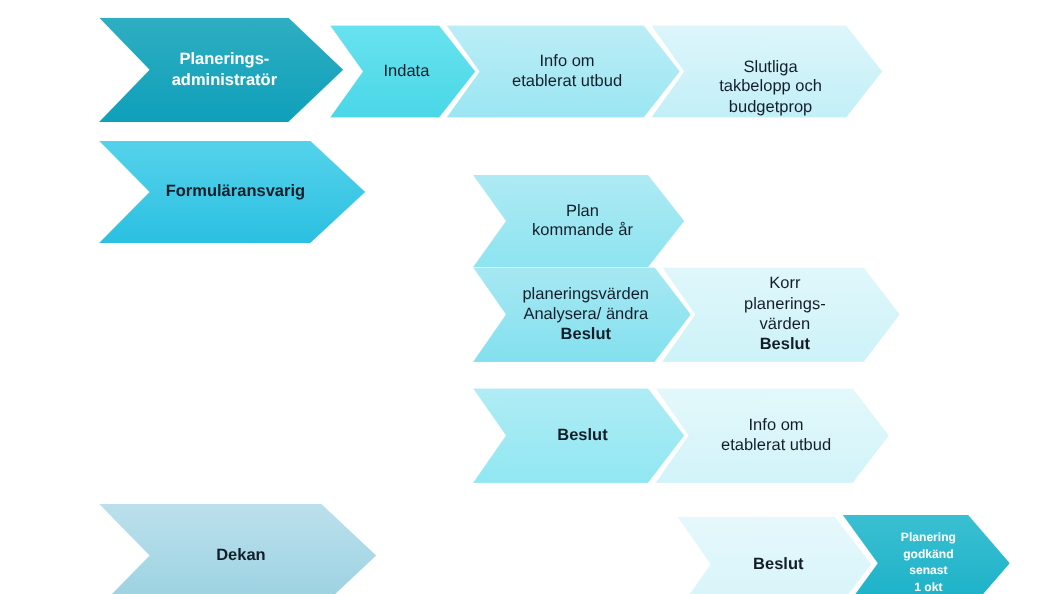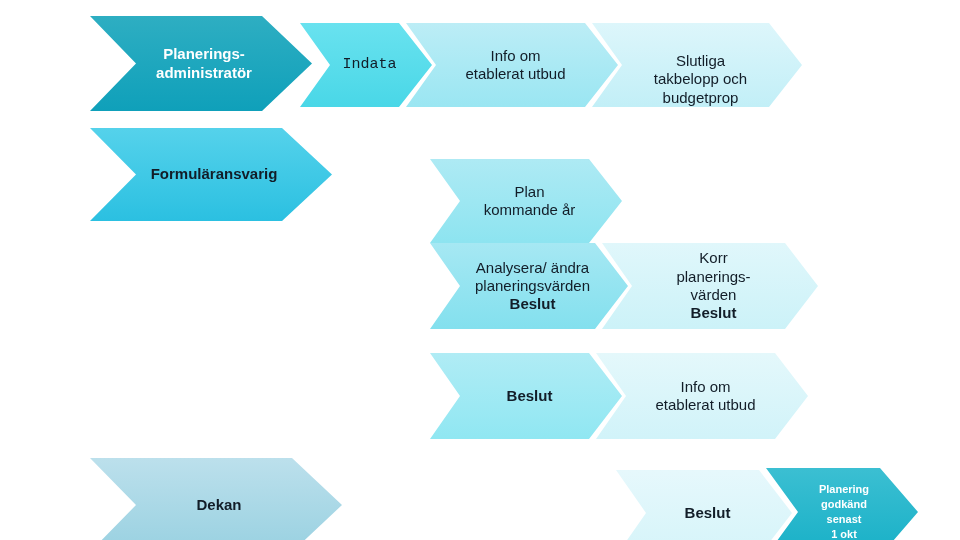--- a/index.html
+++ b/index.html
@@ -28,21 +28,21 @@
 </style>
 </head>
 <body>
 
 <div id="stage">
 
   <div class="arrow role" style="left: 90px; top: 16px; width: 222px; height: 95px; background: linear-gradient(rgb(46, 174, 194), rgb(15, 160, 186)); color: rgb(255, 255, 255);">
     <span class="line">Planerings-</span>
     <span class="line">administratör</span>
   </div>
-  <div class="arrow step" style="left: 300px; top: 23px; width: 132px; height: 84px; background: linear-gradient(rgb(105, 226, 239), rgb(73, 215, 231)); font-family: Liberation Mono, monospace;">
+  <div class="arrow step" style="left: 300px; top: 23px; width: 132px; height: 84px; background: linear-gradient(rgb(105, 226, 239), rgb(73, 215, 231));">
     <span class="line">Indata</span>
   </div>
   <div class="arrow step" style="left: 406px; top: 23px; width: 212px; height: 84px; background: linear-gradient(rgb(188, 237, 246), rgb(154, 230, 242));">
     <span class="line">Info om</span>
     <span class="line">etablerat utbud</span>
   </div>
   <div class="arrow step" style="left: 592px; top: 23px; width: 210px; height: 84px; background: linear-gradient(rgb(221, 246, 251), rgb(194, 239, 247)); justify-content: flex-end;">
     <span class="line">Slutliga</span>
     <span class="line">takbelopp och</span>
     <span class="line">budgetprop</span>
@@ -50,22 +50,22 @@
 
   <div class="arrow role" style="left: 90px; top: 128px; width: 242px; height: 93px; background: linear-gradient(rgb(85, 210, 235), rgb(43, 192, 225)); color: rgb(18, 29, 40);">
     <span class="line">Formuläransvarig</span>
   </div>
   <div class="arrow step" style="left: 430px; top: 136px; width: 192px; height: 84px; background: linear-gradient(rgb(174, 234, 244), rgb(141, 228, 240)); margin-top: 23px;">
     <span class="line">Plan</span>
     <span class="line">kommande år</span>
   </div>
 
   <div class="arrow step" style="left: 430px; top: 243px; width: 198px; height: 86px; background: linear-gradient(rgb(166, 232, 243), rgb(131, 224, 238));">
+    <span class="line">planeringsvärden</span>
     <span class="line">Analysera/ ändra</span>
-    <span class="line">planeringsvärden</span>
     <span class="line b">Beslut</span>
   </div>
   <div class="arrow step" style="left: 602px; top: 243px; width: 216px; height: 86px; background: linear-gradient(rgb(224, 247, 251), rgb(204, 242, 248));">
     <span class="line">Korr</span>
     <span class="line">planerings-</span>
     <span class="line">värden</span>
     <span class="line b">Beslut</span>
   </div>
 
   <div class="arrow step" style="left: 430px; top: 353px; width: 192px; height: 86px; background: linear-gradient(rgb(176, 236, 245), rgb(144, 231, 242));">

